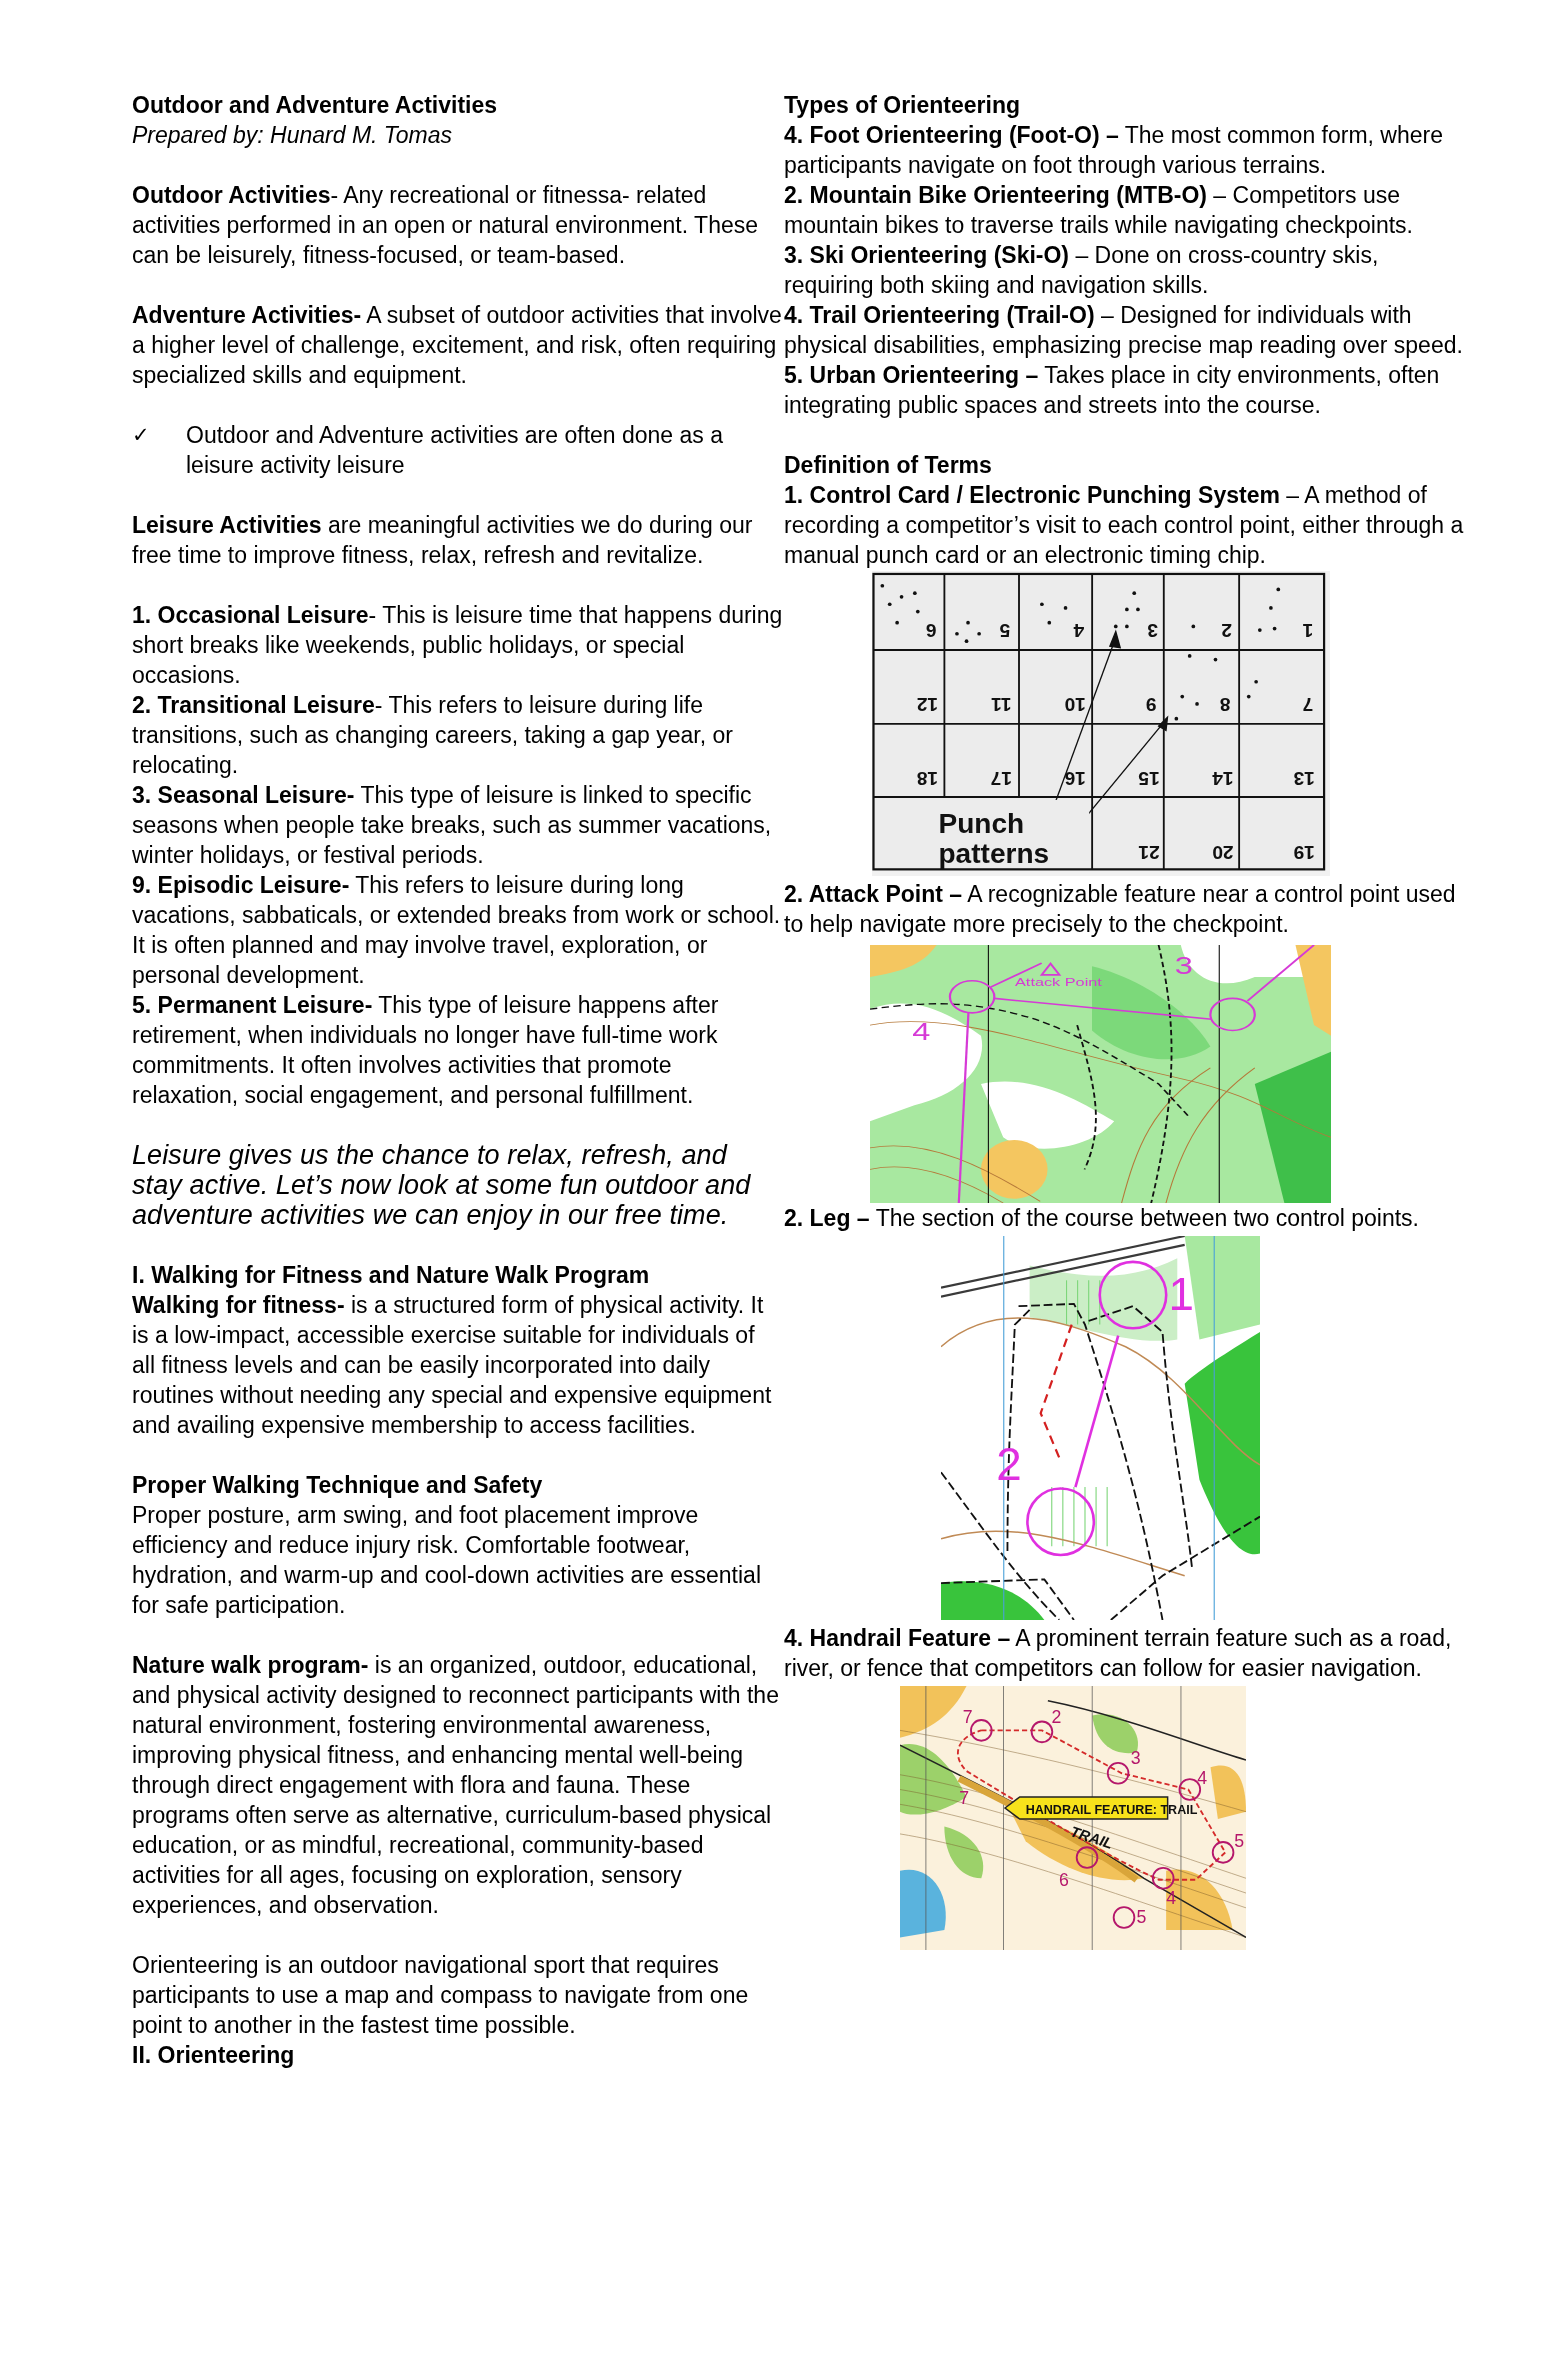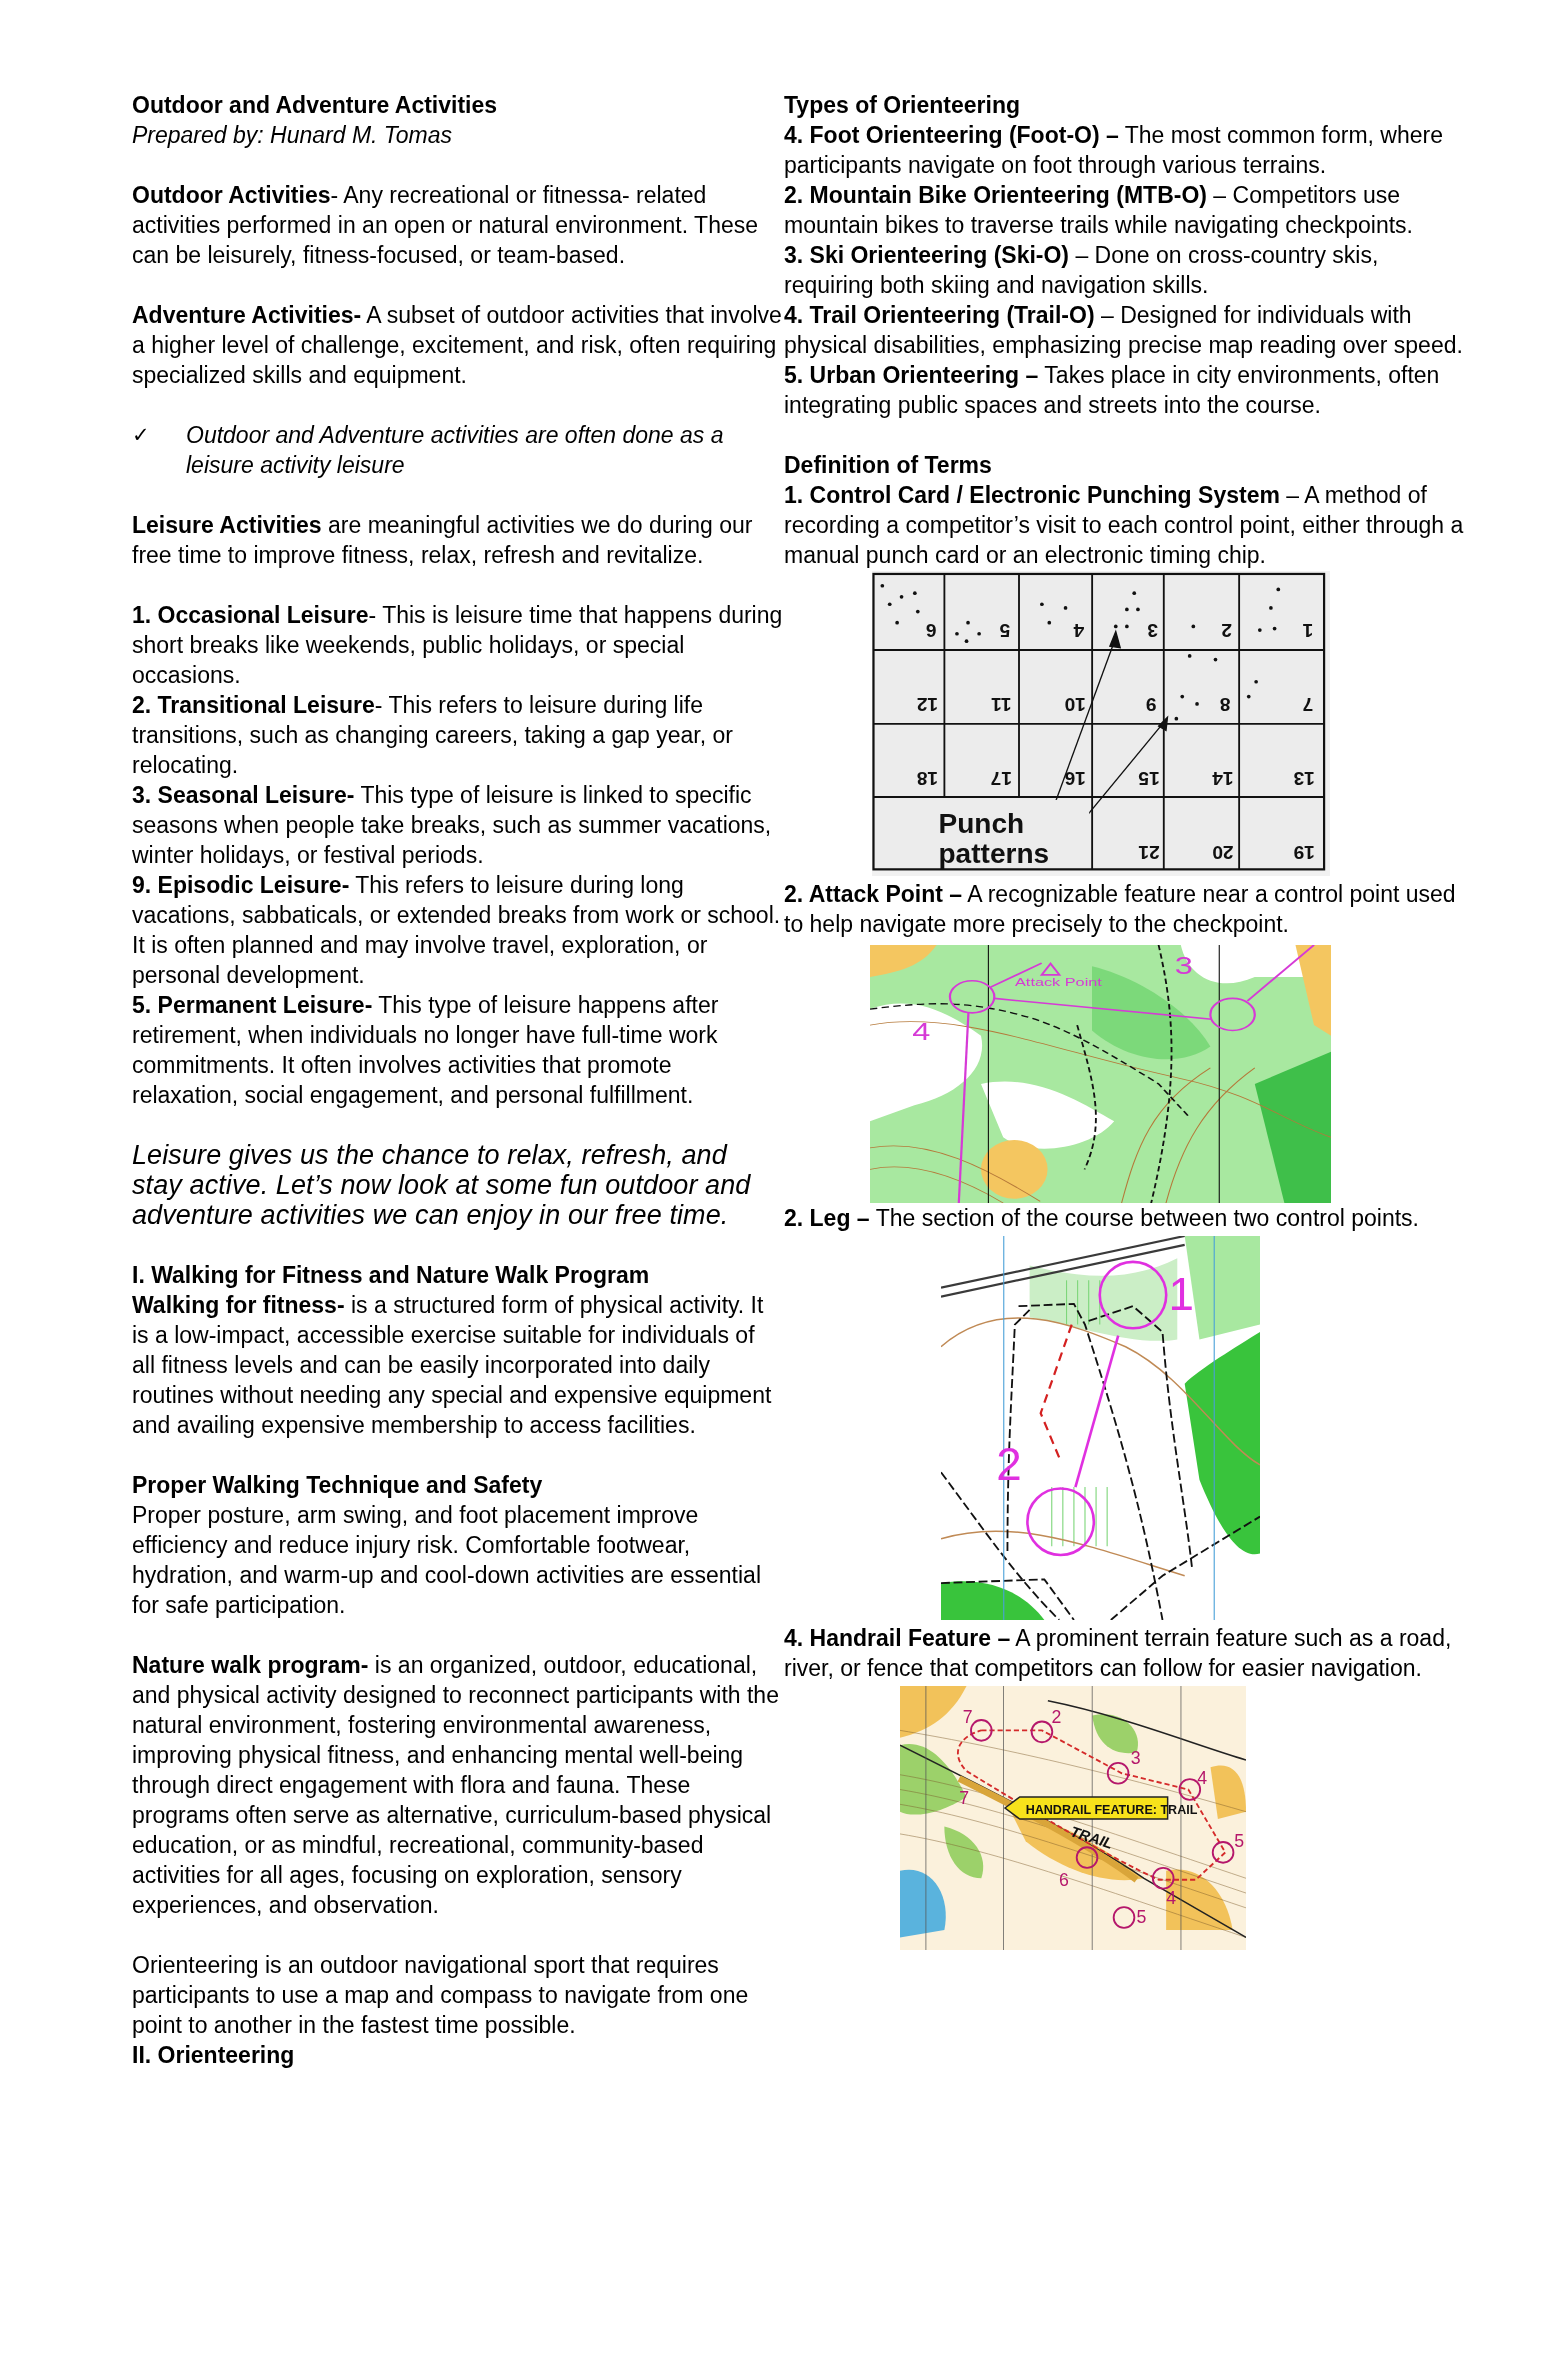--- a/index.html
+++ b/index.html
@@ -8,21 +8,21 @@
   .col { position:absolute; top:90px; font-size:23px; line-height:30px; }
   .col-left { left:92px; width:651px;margin-left:40px; }
   .col-right { left:784px; width:688px; }
   p { margin:0; }
   .blank { height:30px; }
   b { font-weight:bold; }
   .title { font-weight:bold; }
   .subtitle { font-style:italic; }
   .check-row { display:flex; }
   .check { width:54px; font-style:normal; font-size:21px; }
-  .check-text { font-style:italic; flex:1; }
+  .check-text { flex:1; }
   .casual { font-family:Liberation Sans, sans-serif; font-style:italic; font-size:27px; letter-spacing:0.1px; }
   .u { text-decoration-thickness:2.2px; text-underline-offset:3px;text-align:right; }
   .fig { display:block; position:relative; overflow:hidden; }
   .fig svg { display:block; width:100%; height:100%; }
   .fig-punch { margin-left:88px; width:458px; height:305px; margin-top:0.7px; margin-bottom:3px; }
   .fig-attack { margin-left:86px; width:461px; height:258px; margin-top:6px; }
   .fig-leg { margin-left:157px; width:319px; height:384px; margin-top:3.7px; margin-bottom:3px; }
   .fig-handrail { margin-left:116px; width:346px; height:264px; margin-top:2.2px; }
 </style>
 </head>

